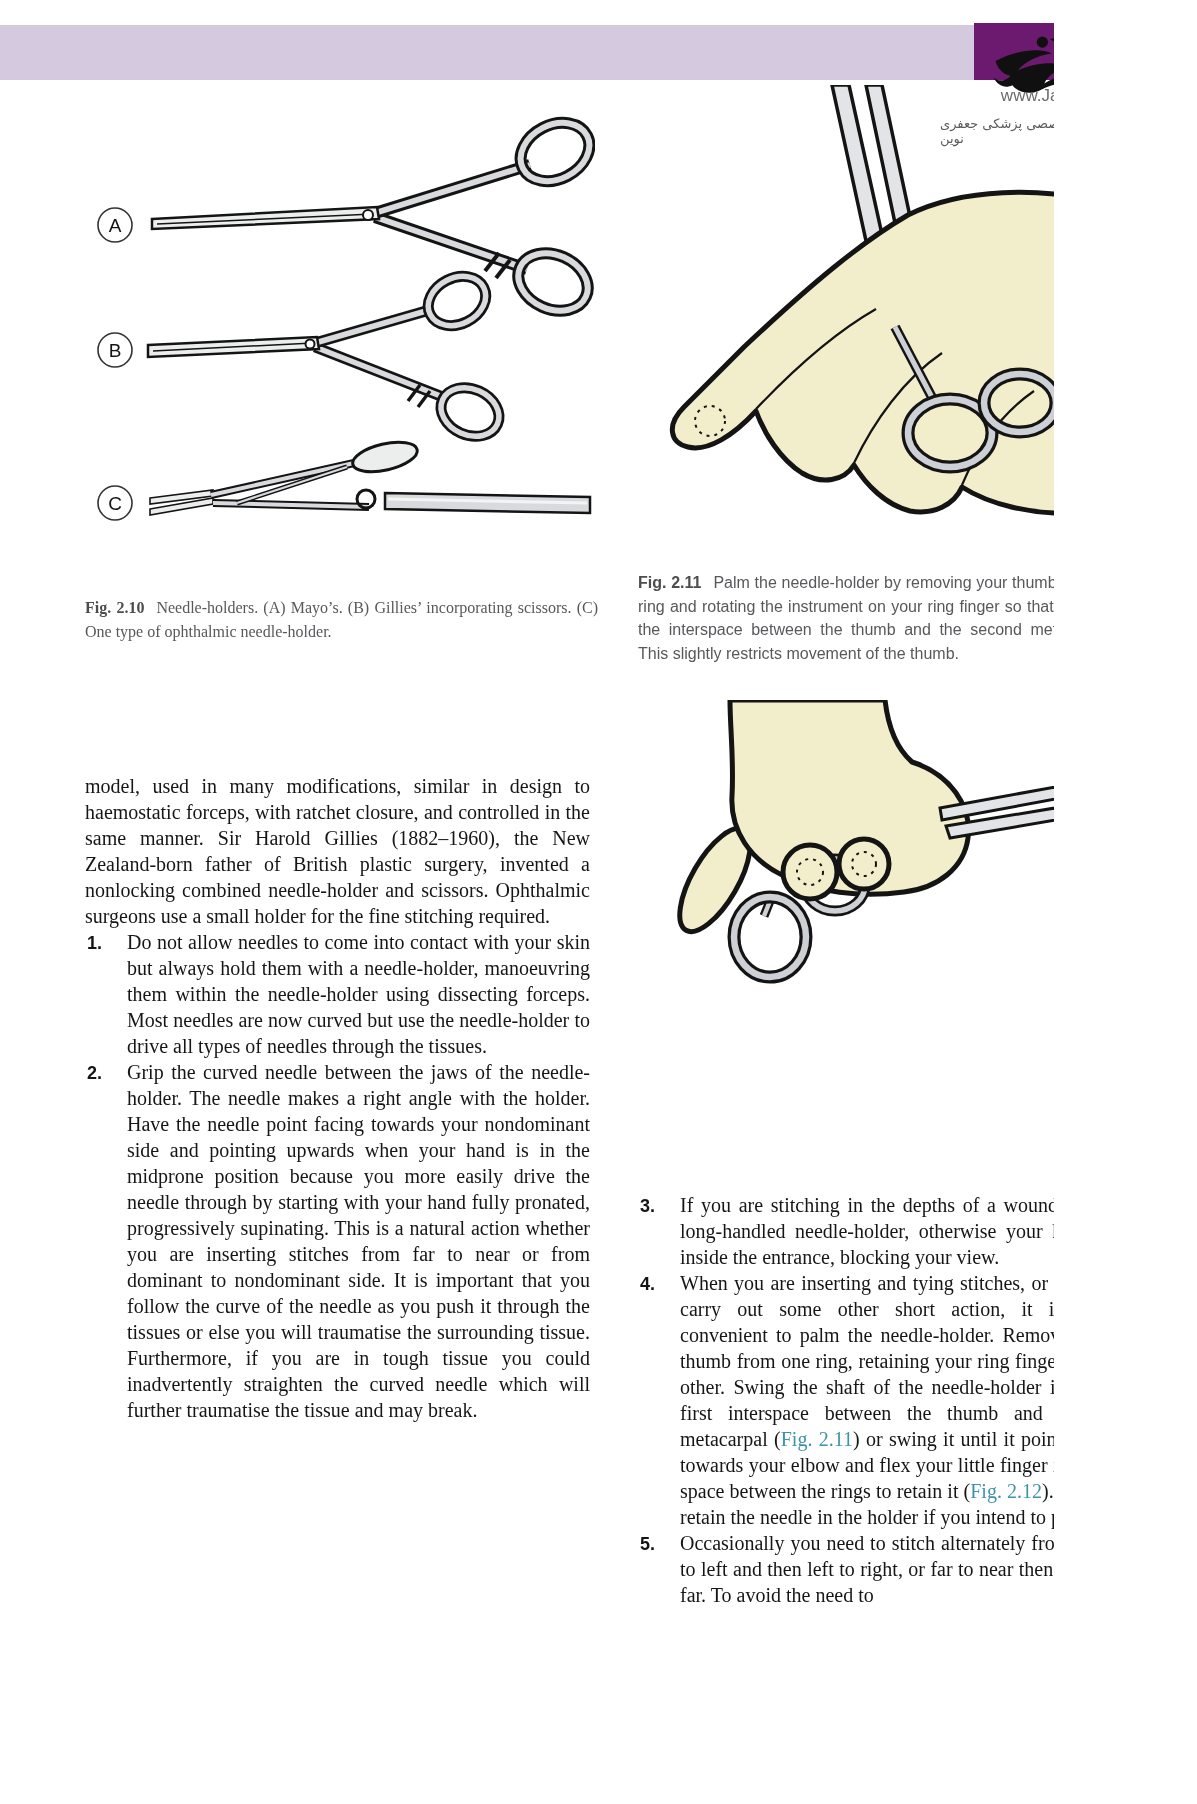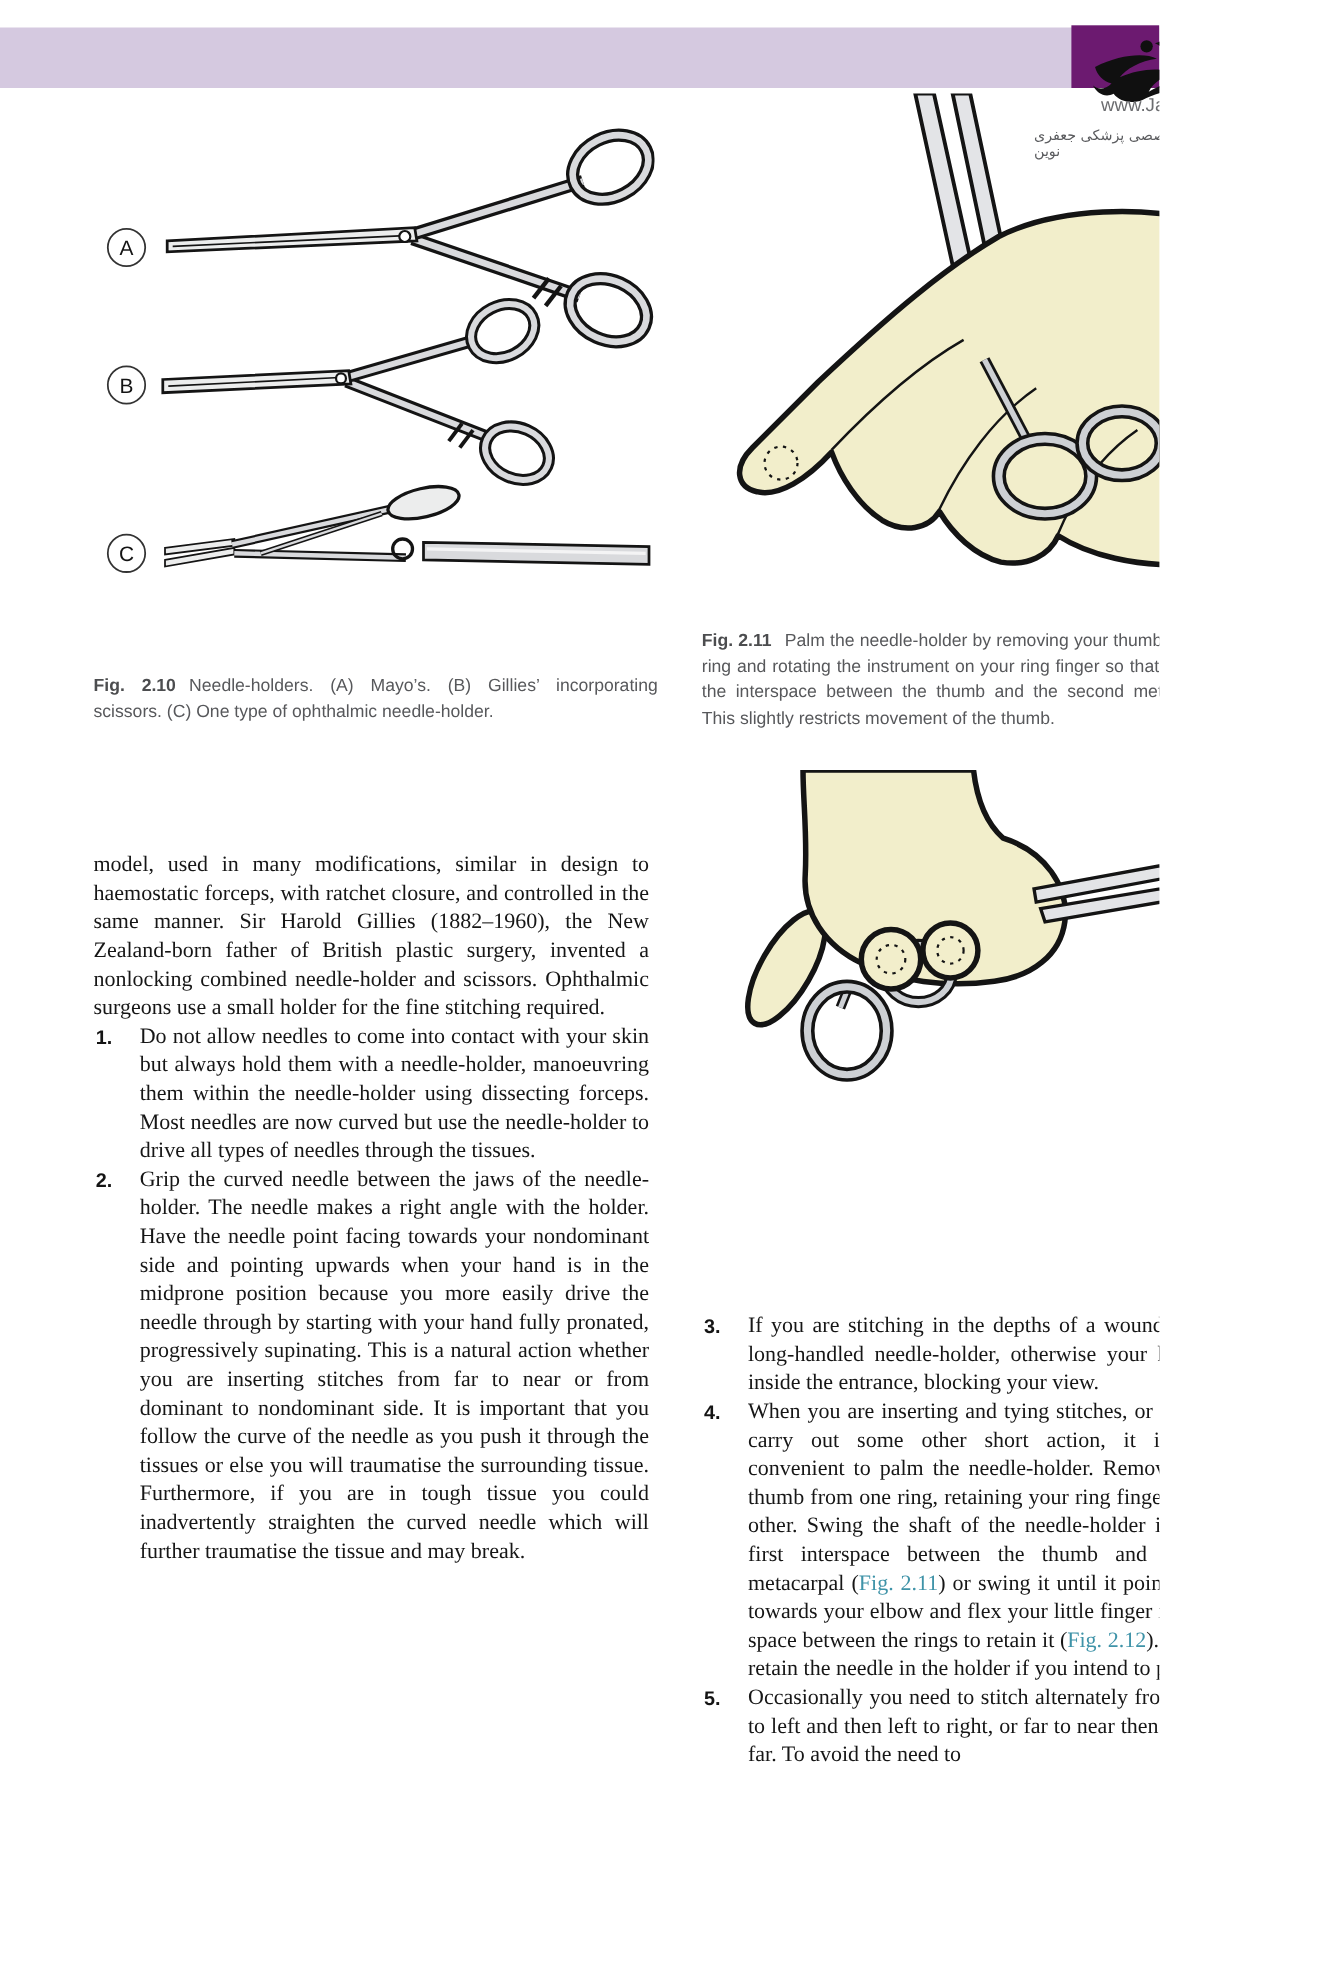--- a/index.html
+++ b/index.html
@@ -15,21 +15,21 @@
        font-family:"DejaVu Sans",sans-serif;font-size:13px;color:#5a5b5e;}
   
   .art{position:absolute;}
   .fig210{left:85px;top:95px;width:510px;height:445px;}
   .fig211{left:640px;top:85px;width:475px;height:480px;}
   .fig212{left:620px;top:700px;width:495px;height:295px;}
   .marktext{font-family:"Liberation Sans",sans-serif;font-size:19px;fill:#141414;}
   
   .caption{position:absolute;font-family:"Liberation Sans",sans-serif;font-size:16px;
            line-height:23.5px;color:#57585b;text-align:justify;}
-  .cap210{left:85px;top:612px;width:513px;}
+  .cap210{left:85px;top:596px;width:513px;font-family:Liberation Serif, serif;}
   .cap211{left:638px;top:571px;width:476px;}
   .cap212{left:638px;top:1000px;width:476px;}
   .cap-label{font-weight:bold;color:#4c4d4f;padding-right:12px;}
   
   .bodytext{position:absolute;font-family:"Liberation Serif",serif;font-size:20px;
             line-height:26px;color:#161616;text-align:justify;margin-top:32px;}
   .left-flow{left:85px;top:741px;width:505px;}
   .right-flow{left:638px;top:1160px;width:476px;}
   .intro{margin:0;}
   ol.numlist{margin:0;padding:0;list-style:none;}

